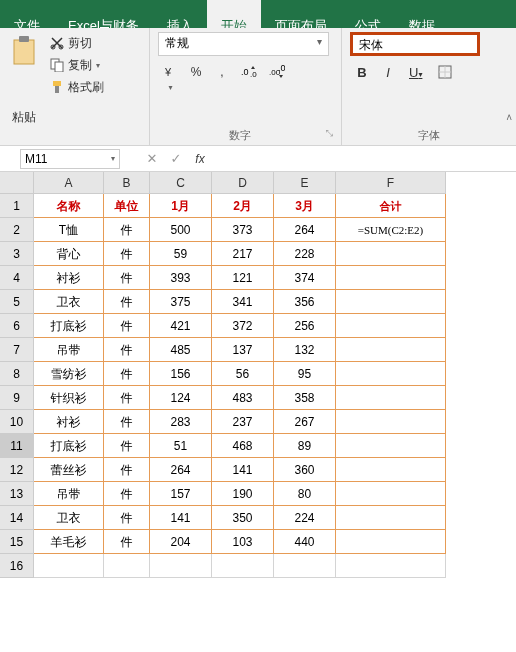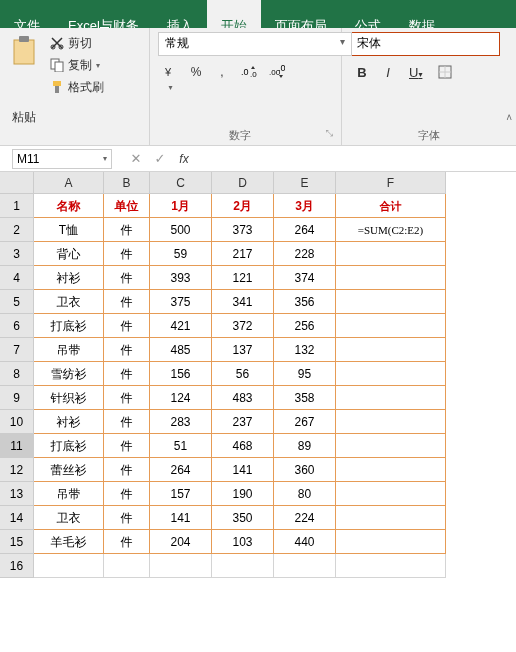--- a/index.html
+++ b/index.html
@@ -14,35 +14,35 @@
 .ribbon-body { background: #f1f1f1; border-bottom: 1px solid #d4d4d4; display: flex; height: 118px; position: relative; }
 .ribbon-group { border-right: 1px solid #d4d4d4; padding: 4px 8px 2px 8px; display: flex; flex-direction: column; justify-content: space-between; }
 .group-label { text-align: center; font-size: 11px; color: #666; padding-top: 2px; }
 .group-label .launcher { float: right; font-size: 9px; color: #888; margin-left: 4px; }
 
 .paste-btn { display: flex; flex-direction: column; align-items: center; font-size: 12px; color: #333; padding: 2px; gap: 43px; }
 .clip-col { display: flex; }
 .clip-items { margin-left: 6px; font-size: 12px; color: #333; }
 .clip-item { display: flex; align-items: center; height: 22px; gap: 4px; padding: 0 4px; }
 
-.num-select { border: 1px solid #ccc; background: #fff; font-size: 12px; padding: 2px 18px 2px 6px; width: 194px; height: 24px; position: relative; margin-bottom: 6px; }
+.num-select { border: 1px solid #ccc; background: #fff; font-size: 12px; padding: 2px 18px 2px 6px; width: 171px; height: 24px; position: relative; margin-bottom: 6px; }
 .num-select::after { content: "▾"; position: absolute; right: 6px; top: 3px; color: #666; font-size: 10px; }
 .num-btns { display: flex; gap: 2px; }
 .num-btn { border: 1px solid transparent; padding: 2px 4px; font-size: 12px; color: #333; min-width: 24px; text-align: center; }
 .num-btn .drop { font-size: 8px; color: #666; margin-left: 1px; }
 
-.font-select { border: 1px solid #c2410c; background: #fff; font-size: 12px; padding: 2px 6px; width: 150px; height: 24px; margin-bottom: 6px; }
+.font-select { border: 3px solid #c2410c; background: #fff; font-size: 12px; padding: 2px 6px; width: 130px; height: 24px; margin-bottom: 6px; }
 .font-btns { display: flex; gap: 2px; }
 .font-btn { border: 1px solid transparent; padding: 2px 6px; font-size: 13px; color: #333; min-width: 24px; text-align: center; }
 
 .collapse-icon { position: absolute; right: 4px; bottom: 22px; font-size: 10px; color: #666; }
 
 
 .formula-bar { display: flex; align-items: center; height: 26px; border-bottom: 1px solid #d4d4d4; background: #fff; }
-.name-box { width: 100px; border: 1px solid #ccc; margin: 2px 12px; padding: 2px 4px; font-size: 12px; display: flex; justify-content: space-between; align-items: center; }
+.name-box { width: 100px; border: 1px solid #ccc; margin: 2px 20px; padding: 2px 4px; font-size: 12px; display: flex; justify-content: space-between; align-items: center; }
 .name-box .drop { font-size: 8px; color: #666; }
 .fb-btn { width: 24px; text-align: center; color: #999; font-size: 13px; }
 .fx { font-style: italic; color: #404040; font-size: 12px; }
 .formula-input { flex: 1; border: none; height: 22px; padding: 0 6px; font-size: 12px; }
 
 
 .grid-wrap { position: relative; }
 .corner { position: absolute; left: 0; top: 0; width: 34px; height: 22px; background: #e6e6e6; border-right: 1px solid #ccc; border-bottom: 1px solid #ccc; }
 .col-headers { display: flex; margin-left: 34px; height: 22px; }
 .col-h { background: #e6e6e6; border-right: 1px solid #ccc; border-bottom: 1px solid #ccc; text-align: center; font-size: 12px; color: #333; line-height: 22px; }

